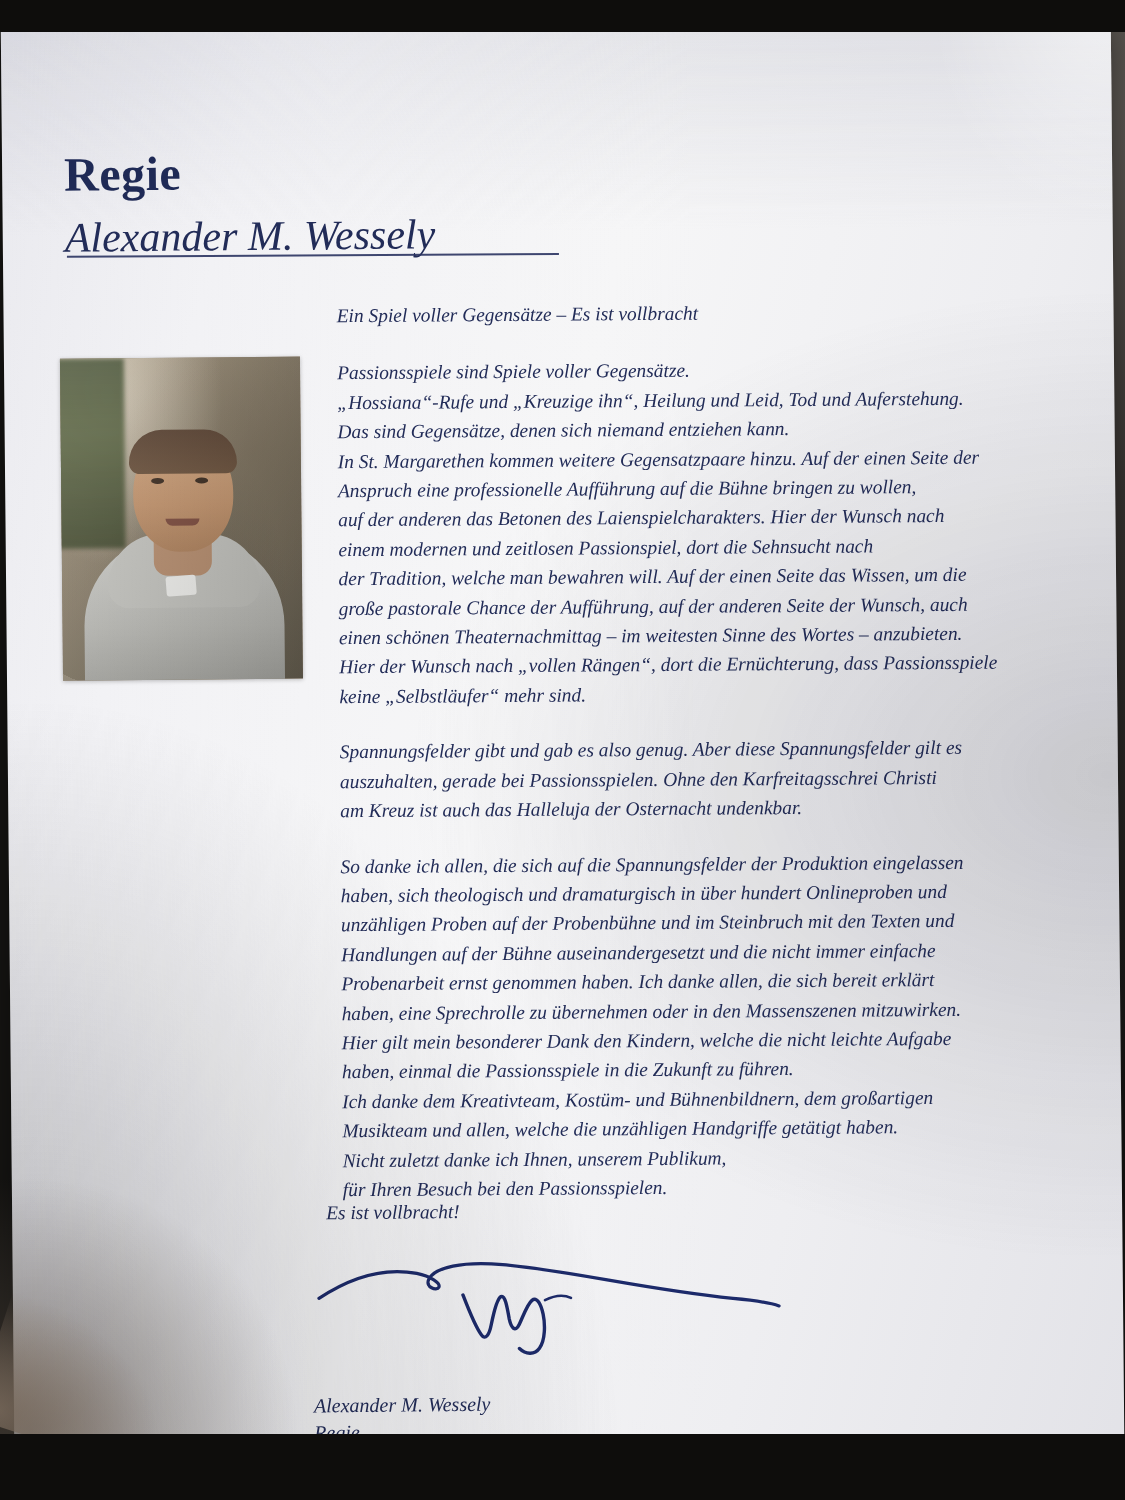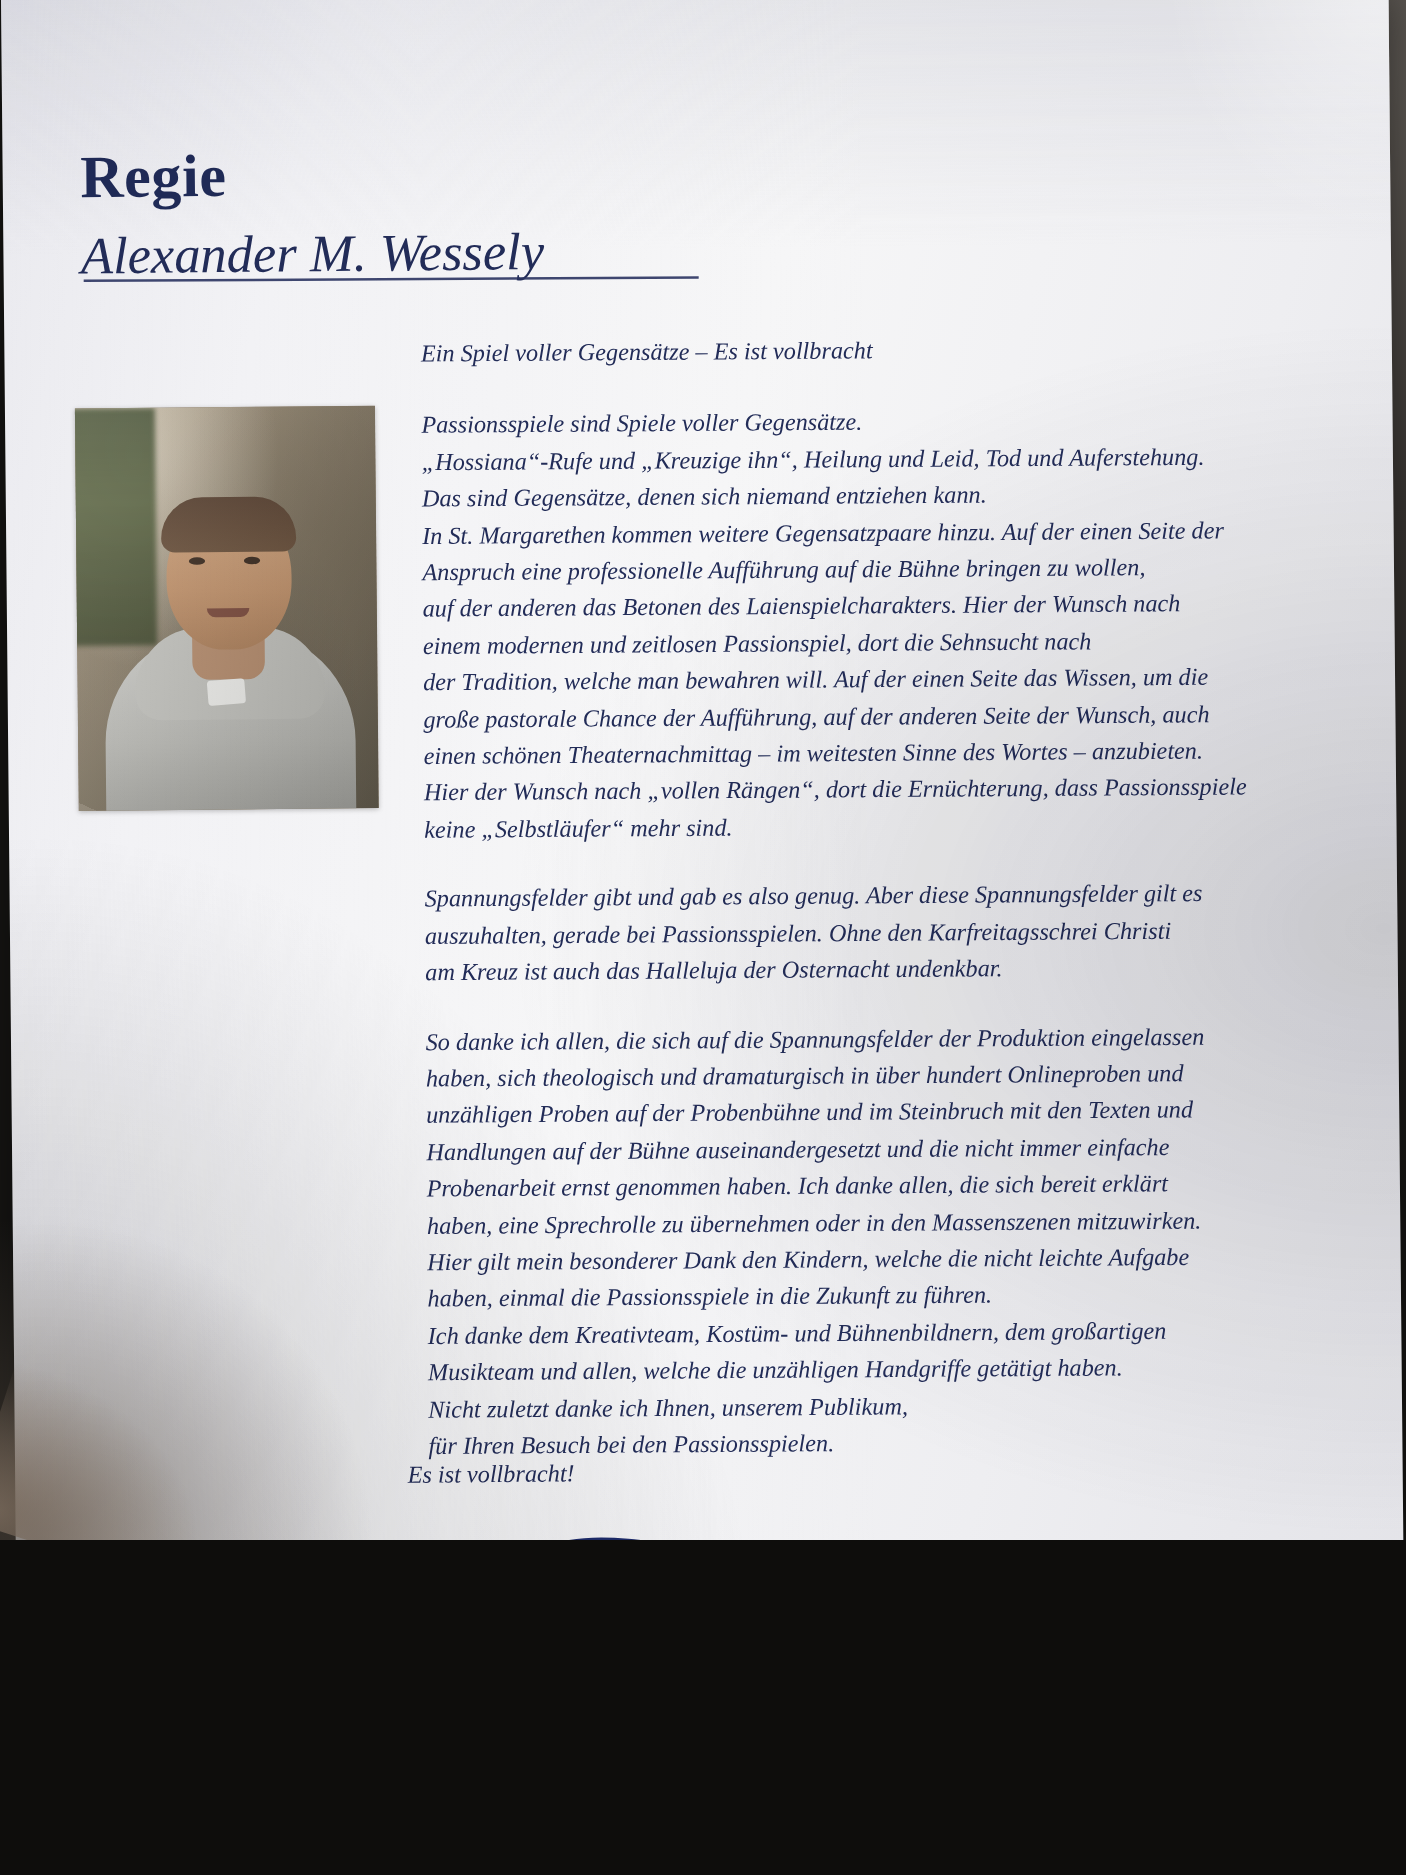--- a/index.html
+++ b/index.html
@@ -11,25 +11,26 @@
     height: 1500px;
     overflow: hidden;
     background: #0e0d0c;
     font-family: "Liberation Serif", serif;
   }
 
   
   .scene {
     position: relative;
     width: 1125px;
-    height: 1232px;
+    height: 1402px;
     background:
       radial-gradient(ellipse at 92% 4%, #6b6660 0%, #3b3734 22%, #171614 55%),
       linear-gradient(160deg, #2a2826 0%, #121110 60%, #0b0a09 100%);
     overflow: hidden;
+    margin-top: 32px;
   }
 
   
   .scene::after {
     content: "";
     position: absolute;
     left: 0; bottom: 0;
     width: 300px; height: 260px;
     background: radial-gradient(ellipse at 10% 100%, rgba(90,80,70,.55) 0%, rgba(20,18,16,0) 70%);
     pointer-events: none;

